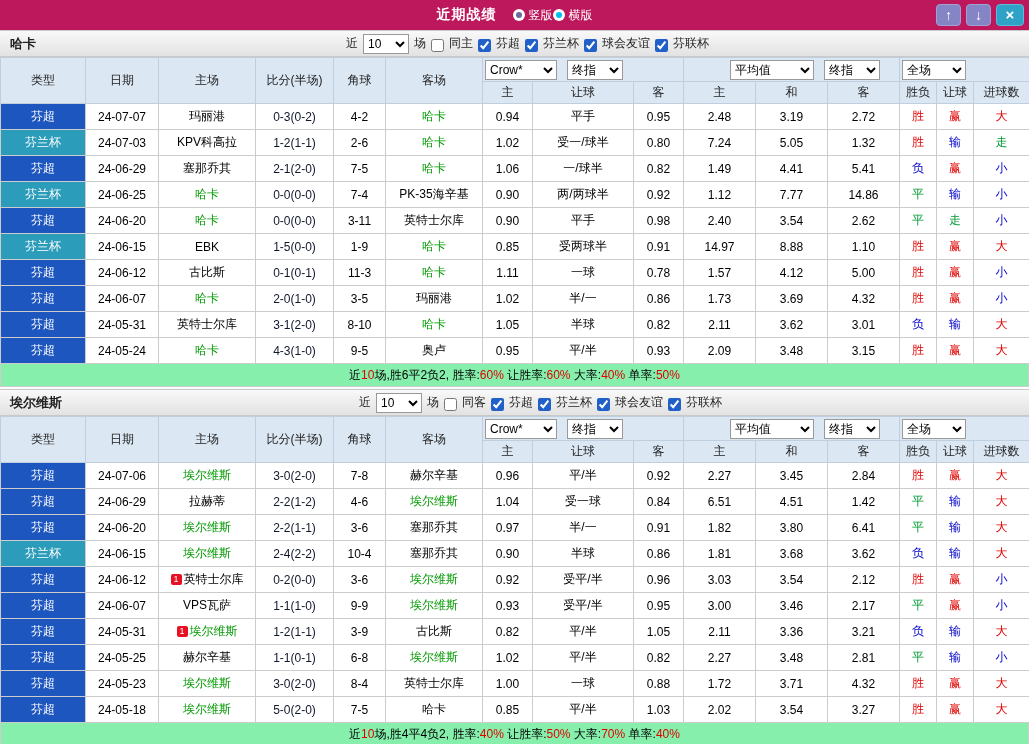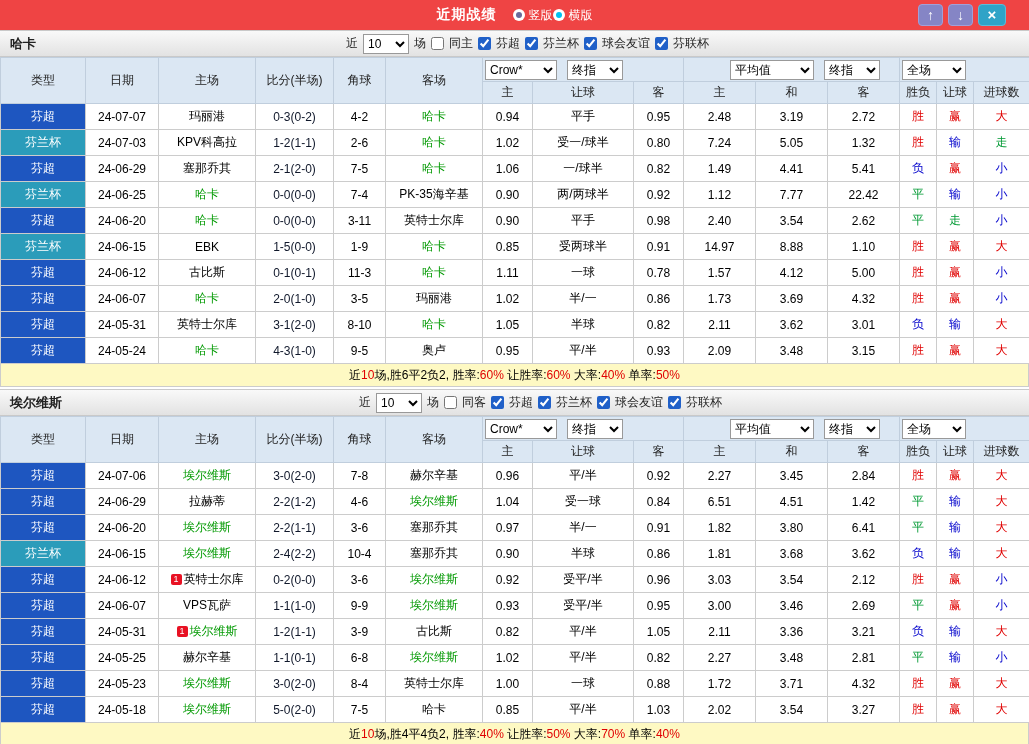--- a/index.html
+++ b/index.html
@@ -2,40 +2,40 @@
 <html><head>
 <meta charset="utf-8">
 <style>
   * { margin:0; padding:0; box-sizing:border-box; }
   html,body { width:1029px; }
   body {
     font-family:"Liberation Sans","DejaVu Sans",sans-serif;
     font-size:12px; color:#000; background:#fff; height:744px; overflow:hidden;
   }
   
-  .titlebar { height:30px; background:#ef4444; position:relative; display:flex; align-items:center; padding:0 23px; }
+  .titlebar { height:30px; background:#be185d; position:relative; display:flex; align-items:center; padding:0 5px; }
   .tb-center { position:absolute; left:0; right:0; display:flex; justify-content:center; align-items:center; gap:16px; pointer-events:none; }
   .tb-center > * { pointer-events:auto; }
   .tb-title { color:#fff; font-weight:bold; font-size:14px; letter-spacing:1px; }
   .tb-radio { display:inline-flex; align-items:center; gap:4px; color:#fff; cursor:pointer; font-size:12px; }
   .radio-outer { width:12px; height:12px; border-radius:50%; background:#fff; display:inline-flex; align-items:center; justify-content:center; }
   .radio-inner { width:6px; height:6px; border-radius:50%; background:#6a6a9a; }
   .tb-radio.sel .radio-inner { background:#00c0f0; }
   .tb-buttons { margin-left:auto; display:flex; gap:5px; position:relative; z-index:2; }
   .tb-btn { width:25px; height:22px; border:1px solid #a0a0d8; border-radius:4px; background:#8585c5; color:#fff;
             font-size:14px; line-height:20px; text-align:center; cursor:pointer; padding:0; }
   .tb-btn.close { background:#2fa3c7; border-color:#5cbcd9; width:28px; font-size:15px; font-weight:bold; }
   
   .section + .section { margin-top:2px; }
   .section-header { height:27px; background:linear-gradient(#f9f9f9,#e2e2e2); border:1px solid #c9c9c9; border-left:none; border-right:none;
                     display:flex; align-items:center; padding:0 10px; }
   .team-name { font-weight:bold; font-size:13px; color:#222; }
   .filters { display:flex; align-items:center; gap:5px; margin:0 auto; color:#222; }
   .filters select, .hdr-select { height:20px; font-size:12px; font-family:inherit; background:#fff; border:1px solid #999; }
-  .chk { display:inline-flex; align-items:center; gap:5px; cursor:pointer; }
+  .chk { display:inline-flex; align-items:flex-end; gap:5px; cursor:pointer; }
   .chk input { width:13px; height:13px; accent-color:#2060c8; cursor:pointer; }
   .sel-count { width:46px; }
   .sel-bk { width:72px; }
   .sel-final { width:56px; }
   .sel-avg { width:84px;margin-left:44px; }
   .sel-full { width:64px; }
   
   table { width:1029px; border-collapse:collapse; table-layout:fixed; }
   th, td { border:1px solid #ccc; text-align:center; vertical-align:middle; padding:0 2px; overflow:hidden; white-space:nowrap; }
   thead th { background:#dbe7f3; font-weight:normal; color:#222; border-color:#c0cedd; }
@@ -48,21 +48,21 @@
   td.type-teal { background:#2b9cba; }
   td.score { color:#0f172a; }
   .team-green { color:#009900; }
   .c-red { color:#e00000; }
   .c-green { color:#009933; }
   .c-blue { color:#0000cc; }
   .red-badge { display:inline-block; background:#e81123; color:#fff; font-size:9px; line-height:11px; width:11px; height:11px;
                border-radius:2px; margin-right:2px; vertical-align:1px; }
   td.team-cell { cursor:pointer; }
   
-  .summary { height:23px; line-height:22px; text-align:center; border:1px solid #ccc; border-top:none; background:#fef9c3; }
+  .summary { height:23px; line-height:22px; text-align:center; border:1px solid #ccc; border-top:none; background:#86efac; }
 </style>
 </head>
 <body>
 
 <div class="titlebar">
   <div class="tb-center">
     <span class="tb-title">近期战绩</span>
     <span style="display: inline-flex; gap: 0;">
         <label class="tb-radio">
           <span class="radio-outer">
@@ -230,21 +230,21 @@
           <td>24-06-25</td>
           <td class="team-cell"><span class="team-green">哈卡</span></td>
           <td class="score">0-0(0-0)</td>
           <td>7-4</td>
           <td class="team-cell"><span>PK-35海辛基</span></td>
           <td>0.90</td>
           <td>两/两球半</td>
           <td>0.92</td>
           <td>1.12</td>
           <td>7.77</td>
-          <td>22.42</td>
+          <td>14.86</td>
           <td class="c-green">平</td>
           <td class="c-blue">输</td>
           <td class="c-blue">小</td>
         </tr>
         <tr>
           <td class="type-cell type-blue">芬超</td>
           <td>24-06-20</td>
           <td class="team-cell"><span class="team-green">哈卡</span></td>
           <td class="score">0-0(0-0)</td>
           <td>3-11</td>
@@ -528,21 +528,21 @@
           <td>24-06-07</td>
           <td class="team-cell"><span>VPS瓦萨</span></td>
           <td class="score">1-1(1-0)</td>
           <td>9-9</td>
           <td class="team-cell"><span class="team-green">埃尔维斯</span></td>
           <td>0.93</td>
           <td>受平/半</td>
           <td>0.95</td>
           <td>3.00</td>
           <td>3.46</td>
-          <td>2.69</td>
+          <td>2.17</td>
           <td class="c-green">平</td>
           <td class="c-red">赢</td>
           <td class="c-blue">小</td>
         </tr>
         <tr>
           <td class="type-cell type-blue">芬超</td>
           <td>24-05-31</td>
           <td class="team-cell"><span class="red-badge">1</span><span class="team-green">埃尔维斯</span></td>
           <td class="score">1-2(1-1)</td>
           <td>3-9</td>

